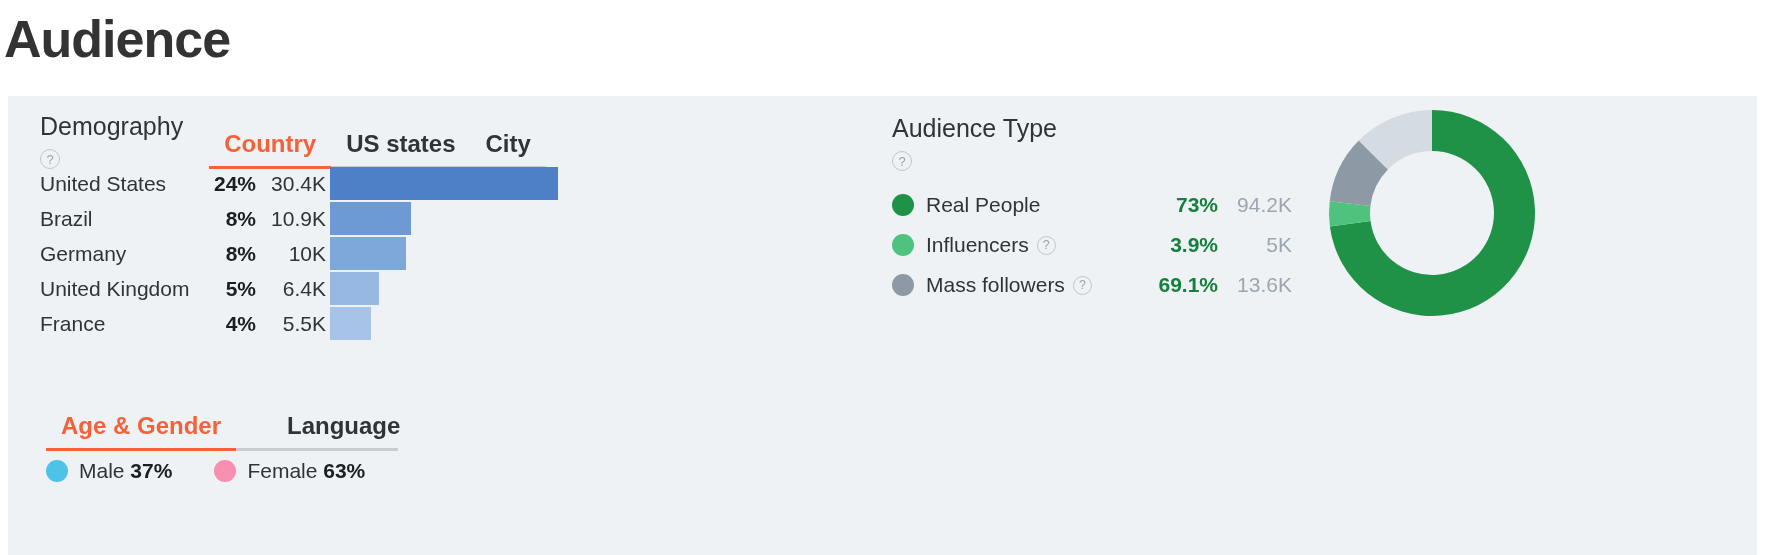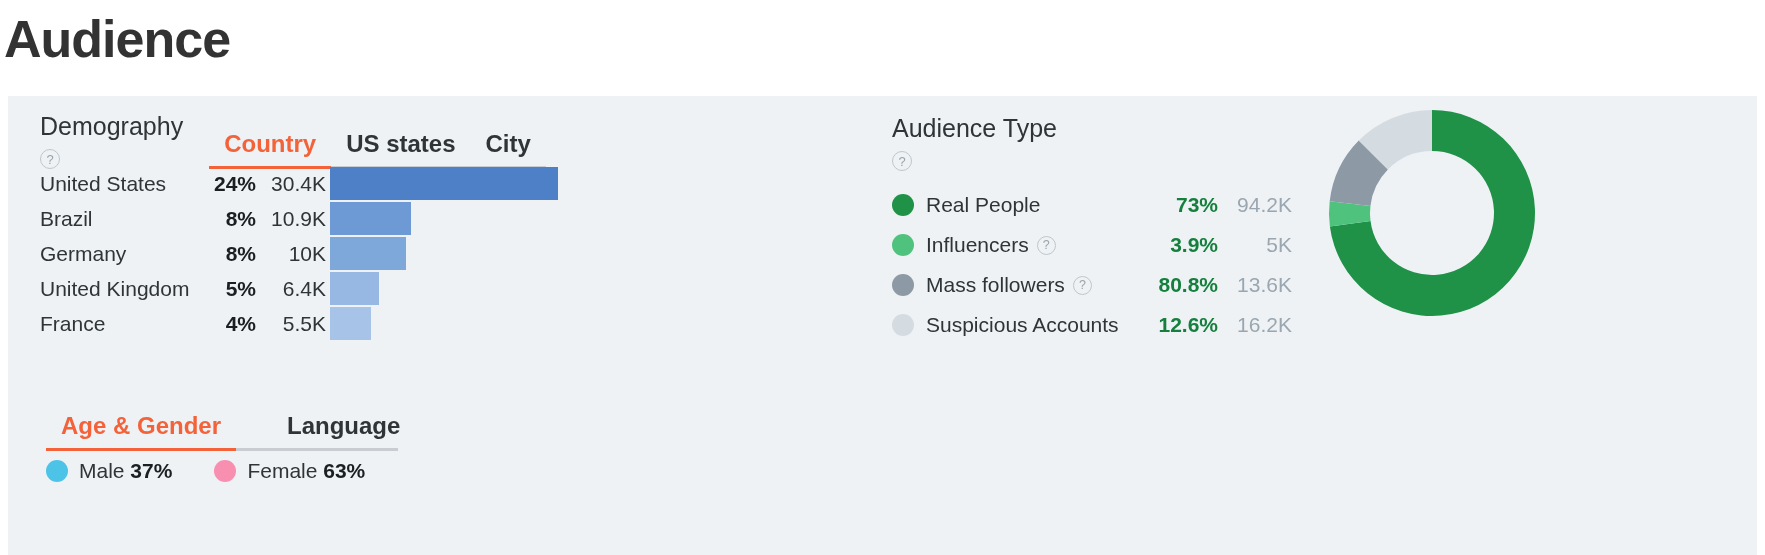--- a/index.html
+++ b/index.html
@@ -234,30 +234,22 @@
           </span>
           <span class="a-pct">3.9%</span>
           <span class="a-cnt">5K</span>
         </div>
         <div class="aud-row">
           <span class="a-dot" style="background: rgb(141, 154, 165);"></span>
           <span class="a-label">
             <span>Mass followers</span>
             <span class="qmark sm">?</span>
           </span>
-          <span class="a-pct">80.8%</span>
+          <span class="a-pct">69.1%</span>
           <span class="a-cnt">13.6K</span>
-        </div>
-        <div class="aud-row">
-          <span class="a-dot" style="background: rgb(213, 220, 225);"></span>
-          <span class="a-label">
-            <span>Suspicious Accounts</span>
-          </span>
-          <span class="a-pct">12.6%</span>
-          <span class="a-cnt">16.2K</span>
         </div>
       </div>
 
     <div id="donut"><svg width="214" height="214" viewBox="0 0 214 214">
           <path d="M 107 4 A 103 103 0 1 1 4.872410691207861 120.37742508761251 L 45.52514041606687 115.0524306352619 A 62 62 0 1 0 107 45 Z" fill="#1f9247"></path>
           <path d="M 4.872410691207861 120.37742508761251 A 103 103 0 0 1 4.675071193905794 95.22676999172478 L 45.406353534195716 99.9132013542421 A 62 62 0 0 0 45.52514041606687 115.0524306352619 Z" fill="#4fc27e"></path>
           <path d="M 4.675071193905794 95.22676999172478 A 103 103 0 0 1 33.7690872357645 34.569112833564375 L 62.919256394343684 63.40082520078632 A 62 62 0 0 0 45.406353534195716 99.9132013542421 Z" fill="#8d9aa5"></path>
           <path d="M 33.7690872357645 34.569112833564375 A 103 103 0 0 1 106.99999999999999 4 L 106.99999999999999 45 A 62 62 0 0 0 62.919256394343684 63.40082520078632 Z" fill="#d5dce1"></path>
         </svg></div>
 

